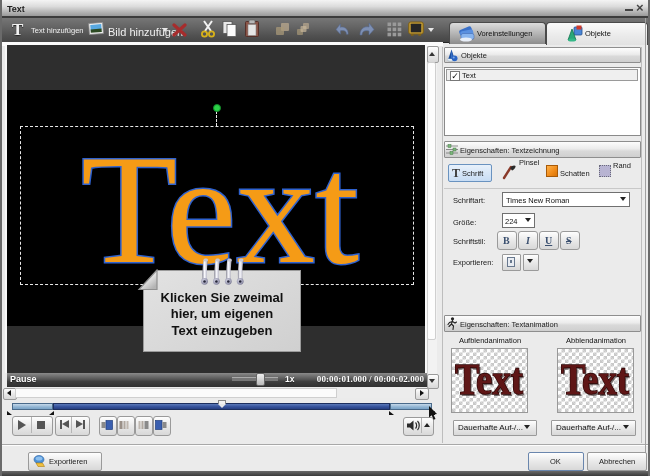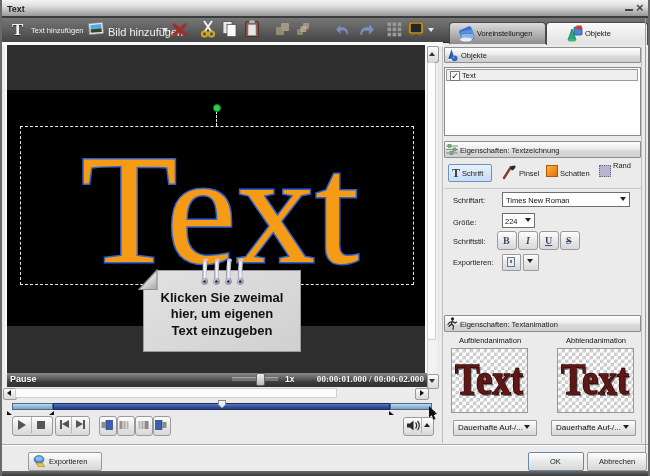--- a/index.html
+++ b/index.html
@@ -309,21 +309,21 @@
   </svg>
   <div class="abs lbl" style="left:460px;top:146px;">Eigenschaften: Textzeichnung</div>
 
   <div class="abs" style="left:448px;top:164px;width:44px;height:18px;background:linear-gradient(180deg,#e8f1fb,#c8ddf4);border:1px solid #6a93c0;border-radius:2px;box-sizing:border-box;"></div>
   <div class="abs" style="left:452px;top:166px;font-family:'Liberation Serif',serif;font-size:12px;font-weight:bold;color:#3a3a3a;">T</div>
   <div class="abs lbl" style="left:462px;top:169px;">Schrift</div>
   <svg class="abs" style="left:502px;top:164px;" width="15" height="16" viewBox="0 0 15 16">
     <path d="M2 14 L9 3" stroke="#8a3a2a" stroke-width="2.4" stroke-linecap="round"></path>
     <path d="M8 4 C10 1 13 1 13.5 2 C14 3 12 6 10 6.5 Z" fill="#2a2a2a"></path>
   </svg>
-  <div class="abs lbl" style="left:519px;top:169px;">Pinsel</div>
+  <div class="abs lbl" style="left:519px;top:158px;">Pinsel</div>
   <div class="abs" style="left:546px;top:165px;width:12px;height:12px;background:linear-gradient(135deg,#ffb24a,#f08a18 60%,#d87408);border:1px solid #a85a08;box-sizing:border-box;"></div>
   <div class="abs lbl" style="left:560px;top:169px;">Schatten</div>
   <div class="abs" style="left:599px;top:165px;width:12px;height:12px;background:#b8b4d2;border:1px dotted #6a6a7a;box-sizing:border-box;"></div>
   <div class="abs lbl" style="left:613px;top:161px;">Rand</div>
 
   <div class="abs" style="left:444px;top:188px;width:197px;height:1px;background:#c8c8c8;"></div>
 
   <div class="abs lbl" style="left:453px;top:196px;text-align:right;">Schriftart:</div>
   <div class="abs combo" style="left:502px;top:192px;width:128px;height:15px;box-sizing:border-box;"></div>
   <div class="abs" style="left:506px;top:196px;font-size:7.5px;color:#111;">Times New Roman</div>

